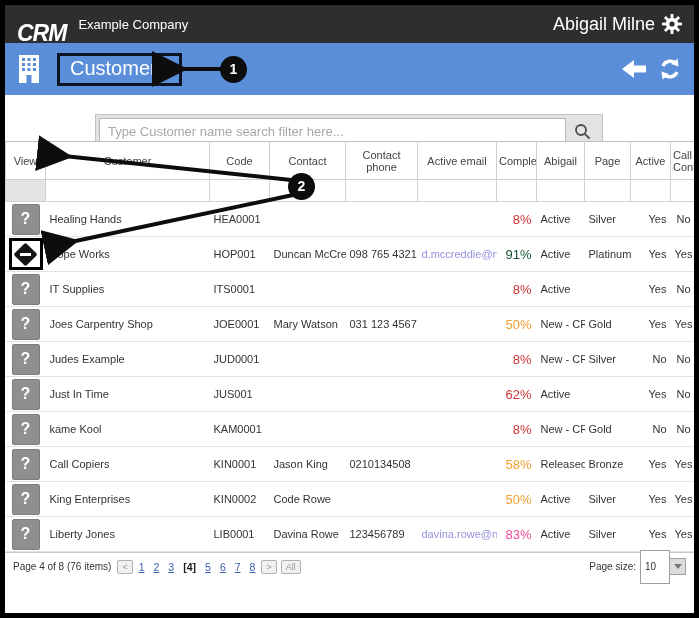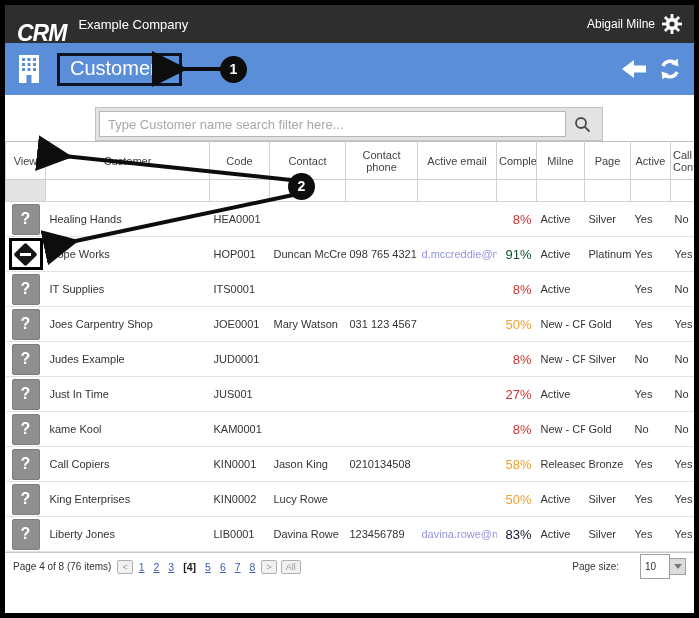--- a/index.html
+++ b/index.html
@@ -5,72 +5,72 @@
   * { margin:0; padding:0; box-sizing:border-box; }
   html,body { width:699px; height:618px; font-family:"Liberation Sans", sans-serif; background:#fff; }
   .frame { position:relative; width:699px; height:618px; border:5px solid #000; background:#fff;
            display:flex; flex-direction:column; overflow:hidden; }
 
   
   .topbar { height:38px; background:#2e2e2e; display:flex; align-items:center; padding:0 12px; flex:0 0 auto; }
   .logo { color:#fff; font-size:23px; font-weight:bold; letter-spacing:-1px; font-style:italic; margin-right:12px;margin-top:19px; }
   .company { color:#fff; font-size:13px; }
   .topbar-right { margin-left:auto; display:flex; align-items:center; gap:7px; }
-  .username { color:#fff; font-size:12px;margin-left:26px; }
+  .username { color:#fff; font-size:18px;margin-left:26px; }
 
   
   .bluebar { height:52px; background:#5a8ed8; display:flex; align-items:center; padding:0 12px; flex:0 0 auto; }
   .building { margin-right:16px; display:flex; }
   .title-box { border:3px solid #0c1322; padding:1px 12px 3px 10px; }
   .page-title { color:#fff; font-size:20px; }
   .bluebar-right { margin-left:auto; display:flex; align-items:center; gap:10px; }
 
   
-  .search-section { height:46px; padding-top:12px; flex:0 0 auto; }
+  .search-section { height:46px; padding-top:19px; flex:0 0 auto; }
   .search-wrap { margin-left:90px; width:508px; height:34px; background:#e3e3e3; border:1px solid #c3c3c3;
                  display:flex; align-items:center; padding:3px 4px 3px 3px; }
   .search-input { flex:1; height:26px; border:1px solid #b8b8b8; font-size:13px; padding:0 8px;
                   color:#555; font-family:"Liberation Sans",sans-serif; }
   .search-input::placeholder { color:#a8a8a8; }
   .search-btn { width:32px; height:28px; border:none; background:transparent; display:flex;
                 align-items:center; justify-content:center; cursor:pointer; }
 
   
   table { width:689px; border-collapse:collapse; table-layout:fixed; flex:0 0 auto; }
   th { font-size:11px; font-weight:normal; color:#444; text-align:center; vertical-align:middle;
        height:38px; border:1px solid #cfcfcf; border-top:1px solid #bfbfbf; background:#fff;
        overflow:hidden; padding:0 2px; }
   td.filter-cell { height:22px; border:1px solid #d2d2d2; background:#fff; padding:0; }
   td.filter-cell.view-filter { background:#e4e4e4; }
   tbody td { height:35px; font-size:11px; color:#333; border-bottom:1px solid #e2e2e2;
              padding:0 4px; overflow:hidden; white-space:nowrap; vertical-align:middle; }
   tbody td.c-view { text-align:center; padding:0; }
   tbody td.c-complete { text-align:right; font-size:13px; padding-right:5px; }
-  tbody td.c-active, tbody td.c-call { text-align:left; }
+  tbody td.c-active, tbody td.c-call { text-align:right; }
   .qbtn { width:28px; height:31px; background:#8f8f8f; border:1px solid #7d7d7d; border-radius:2px;
           color:#fff; font-size:16px; font-weight:bold; cursor:pointer; font-family:"Liberation Sans",sans-serif; }
   .icon-frame { display:inline-flex; align-items:center; justify-content:center;
                 width:34px; height:32px; border:3px solid #000; background:#fff; }
   .diamond { position:relative; width:17px; height:17px; background:#151515; transform:rotate(45deg);
              border-radius:2px; display:inline-block; }
   .diamond-bar { position:absolute; left:3px; top:7px; width:11px; height:3px; background:#fff;
                  transform:rotate(-45deg); }
 
   
   .spacer { flex:1 1 auto; }
   .footer { flex:0 0 auto; height:28px; border-top:1px solid #c9c9c9; display:flex; align-items:center;
             padding:0 8px; font-size:10px; color:#333; margin-bottom:36px; }
   .pager { display:flex; align-items:center; gap:4px; margin-left:6px; }
   .pgbtn { border:1px solid #b0b0b0; background:#f1f1f1; color:#9a9a9a; font-size:9px;
            padding:1px 4px; border-radius:2px; cursor:pointer; font-family:"Liberation Sans",sans-serif; }
   .pglink { color:#3a5dab; text-decoration:underline; font-size:10.5px; padding:0 2px; cursor:pointer; }
   .pgcurrent { color:#1a1a1a; font-weight:bold; font-size:10.5px; padding:0 2px; }
-  .footer-right { margin-left:auto; display:flex; align-items:center; gap:21px; }
+  .footer-right { margin-left:auto; display:flex; align-items:center; gap:4px; }
   .sizebox { display:flex; align-items:center; }
-  .sizeval { width:30px; height:25px; border:1px solid #9f9f9f; background:#fff; font-size:10px;
+  .sizeval { width:30px; height:34px; border:1px solid #9f9f9f; background:#fff; font-size:10px;
              display:flex; align-items:center; padding-left:4px; }
   .sizebtn { width:16px; height:17px; border:1px solid #9f9f9f; border-left:none; background:#dcdcdc;
              display:flex; align-items:center; justify-content:center; cursor:pointer; }
   .tri-down { width:0; height:0; border-left:4px solid transparent; border-right:4px solid transparent;
               border-top:5px solid #777; }
 
   
   .overlay { position:absolute; left:0; top:0; width:689px; height:608px; pointer-events:none; z-index:40; }
   .callout { position:absolute; width:27px; height:27px; border-radius:50%; background:#0d0d0d; color:#fff;
              font-size:14px; font-weight:bold; text-align:center; line-height:27px; z-index:41; }
@@ -166,21 +166,21 @@
     </colgroup>
     <thead>
       <tr id="header-row">
           <th>View</th>
           <th>Customer</th>
           <th>Code</th>
           <th>Contact</th>
           <th>Contact phone</th>
           <th>Active email</th>
           <th>Complete</th>
-          <th>Milne</th>
+          <th>Abigail</th>
           <th>Page</th>
           <th>Active</th>
           <th>Call Contact</th>
         </tr>
       <tr id="filter-row">
           <td class="filter-cell view-filter"></td>
           <td class="filter-cell"></td>
           <td class="filter-cell"></td>
           <td class="filter-cell"></td>
           <td class="filter-cell"></td>
@@ -262,21 +262,21 @@
     <td class="c-active">No</td>
     <td class="c-call">No</td>
   </tr>
         <tr>
     <td class="c-view"><button class="qbtn">?</button></td>
     <td class="c-customer">Just In Time</td>
     <td class="c-code">JUS001</td>
     <td class="c-contact"></td>
     <td class="c-phone"></td>
     <td class="c-email" style="color: rgb(148, 147, 224);"></td>
-    <td class="c-complete" style="color: rgb(204, 51, 51);">27%</td>
+    <td class="c-complete" style="color: rgb(204, 51, 51);">62%</td>
     <td class="c-status">Active</td>
     <td class="c-rank"></td>
     <td class="c-active">Yes</td>
     <td class="c-call">No</td>
   </tr>
         <tr>
     <td class="c-view"><button class="qbtn">?</button></td>
     <td class="c-customer">kame Kool</td>
     <td class="c-code">KAM0001</td>
     <td class="c-contact"></td>
@@ -298,37 +298,37 @@
     <td class="c-complete" style="color: rgb(240, 160, 48);">58%</td>
     <td class="c-status">Released</td>
     <td class="c-rank">Bronze</td>
     <td class="c-active">Yes</td>
     <td class="c-call">Yes</td>
   </tr>
         <tr>
     <td class="c-view"><button class="qbtn">?</button></td>
     <td class="c-customer">King Enterprises</td>
     <td class="c-code">KIN0002</td>
-    <td class="c-contact">Lucy Rowe</td>
+    <td class="c-contact">Code Rowe</td>
     <td class="c-phone"></td>
     <td class="c-email" style="color: rgb(148, 147, 224);"></td>
     <td class="c-complete" style="color: rgb(240, 160, 48);">50%</td>
     <td class="c-status">Active</td>
     <td class="c-rank">Silver</td>
     <td class="c-active">Yes</td>
     <td class="c-call">Yes</td>
   </tr>
         <tr>
     <td class="c-view"><button class="qbtn">?</button></td>
     <td class="c-customer">Liberty Jones</td>
     <td class="c-code">LIB0001</td>
     <td class="c-contact">Davina Rowe</td>
     <td class="c-phone">123456789</td>
     <td class="c-email" style="color: rgb(148, 147, 224);">davina.rowe@noem</td>
-    <td class="c-complete" style="color: #0f172a;">83%</td>
+    <td class="c-complete" style="color: #ec4899;">83%</td>
     <td class="c-status">Active</td>
     <td class="c-rank">Silver</td>
     <td class="c-active">Yes</td>
     <td class="c-call">Yes</td>
   </tr>
       </tbody>
   </table>
 
   <div class="spacer"></div>
 

